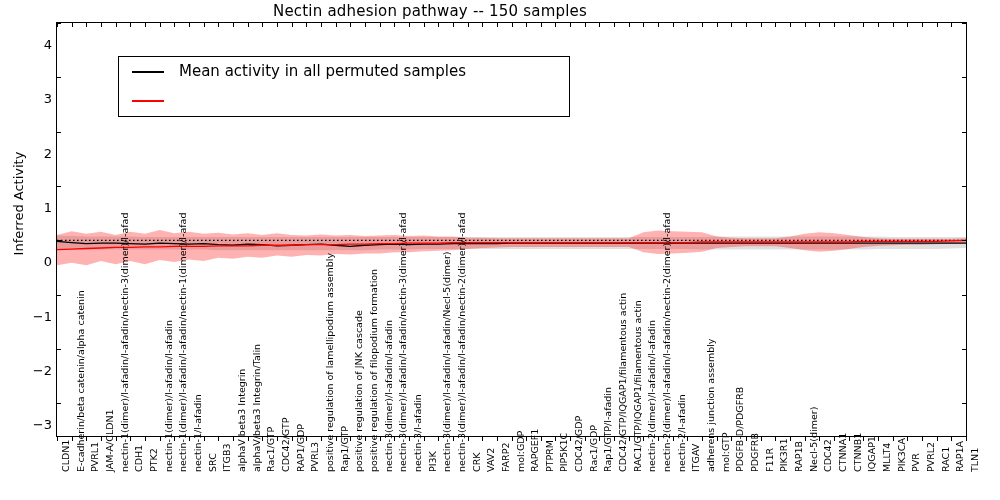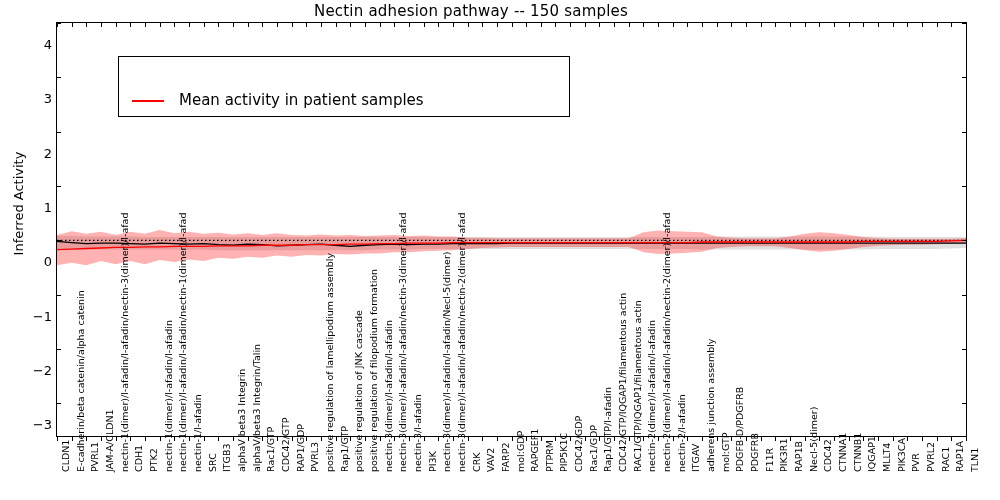--- a/index.html
+++ b/index.html
@@ -21,21 +21,20 @@
   }
   #chart-title {
     position: absolute;
     left: 0;
     top: 2px;
     width: 860px;
     text-align: center;
     font-size: 15px;
     color: #000;
     letter-spacing: 0.2px;
-    padding-left: 41px;
   }
   
   #axes {
     position: absolute;
     left: 56px;
     top: 22px;
     width: 911px;
     height: 415px;
     border: 1px solid #000;
     box-sizing: border-box;
@@ -189,23 +188,26 @@
           <polygon points="0.00,211.93 14.66,208.13 29.32,210.85 43.98,208.67 58.65,211.93 73.31,208.67 87.97,210.85 102.63,207.04 117.29,210.30 131.95,208.67 146.61,210.85 161.27,209.76 175.94,211.39 190.60,210.30 205.26,211.93 219.92,210.30 234.58,211.93 249.24,212.48 263.90,211.39 278.56,212.48 293.23,211.93 307.89,213.02 322.55,212.48 337.21,211.93 351.87,213.02 366.53,212.48 381.19,213.56 395.85,213.56 410.52,214.65 425.18,214.65 439.84,215.19 454.50,215.19 469.16,215.19 483.82,215.19 498.48,215.19 513.15,215.19 527.81,215.19 542.47,215.19 557.13,215.19 571.79,215.19 586.45,209.22 601.11,207.59 615.77,208.13 630.44,208.67 645.10,209.22 659.76,213.56 674.42,214.65 689.08,215.19 703.74,215.19 718.40,215.19 733.06,213.56 747.73,210.85 762.39,209.22 777.05,210.30 791.71,211.93 806.37,214.11 821.03,215.19 835.69,215.74 850.35,215.74 865.02,215.74 879.68,215.74 894.34,215.74 909.00,215.19 909.00,220.09 894.34,220.63 879.68,221.17 865.02,221.72 850.35,221.72 835.69,222.26 821.03,222.80 806.37,223.89 791.71,226.06 777.05,227.69 762.39,228.78 747.73,227.15 733.06,224.98 718.40,223.35 703.74,223.35 689.08,223.35 674.42,223.89 659.76,224.98 645.10,228.78 630.44,229.87 615.77,230.41 601.11,230.95 586.45,229.32 571.79,223.89 557.13,223.89 542.47,223.89 527.81,223.89 513.15,223.89 498.48,223.89 483.82,223.89 469.16,223.89 454.50,223.89 439.84,224.43 425.18,224.98 410.52,226.06 395.85,227.15 381.19,227.69 366.53,228.24 351.87,229.32 337.21,229.32 322.55,230.41 307.89,230.41 293.23,231.50 278.56,230.95 263.90,232.58 249.24,232.04 234.58,233.67 219.92,232.58 205.26,234.76 190.60,233.67 175.94,235.84 161.27,234.76 146.61,238.02 131.95,236.39 117.29,239.11 102.63,236.93 87.97,241.28 73.31,238.02 58.65,241.28 43.98,238.02 29.32,242.37 14.66,239.65 0.00,242.37" fill="#ff0000" fill-opacity="0.3" stroke="none"></polygon>
         </g>
       <g id="lines-group">
           <polyline points="0.00,218.46 14.66,219.54 29.32,220.63 43.98,220.09 58.65,220.09 73.31,220.63 87.97,221.17 102.63,220.09 117.29,220.63 131.95,221.17 146.61,220.63 161.27,221.72 175.94,222.26 190.60,221.17 205.26,221.72 219.92,222.80 234.58,222.26 249.24,221.72 263.90,221.17 278.56,222.26 293.23,223.35 307.89,222.26 322.55,221.72 337.21,221.17 351.87,221.72 366.53,221.17 381.19,221.17 395.85,220.63 410.52,220.63 425.18,220.63 439.84,220.63 454.50,220.09 469.16,220.09 483.82,220.09 498.48,220.09 513.15,220.09 527.81,220.09 542.47,220.09 557.13,220.09 571.79,220.09 586.45,220.09 601.11,220.09 615.77,220.09 630.44,220.09 645.10,220.09 659.76,220.09 674.42,220.09 689.08,220.09 703.74,220.09 718.40,220.09 733.06,220.09 747.73,220.09 762.39,220.09 777.05,220.09 791.71,220.09 806.37,220.09 821.03,220.09 835.69,220.09 850.35,220.09 865.02,220.09 879.68,220.09 894.34,220.09 909.00,220.09" fill="none" stroke="#000000" stroke-width="1.3"></polyline>
           <polyline points="0.00,217.37 14.66,217.37 29.32,217.37 43.98,217.37 58.65,217.37 73.31,217.37 87.97,217.37 102.63,217.37 117.29,217.37 131.95,217.37 146.61,217.37 161.27,217.37 175.94,217.37 190.60,217.37 205.26,217.37 219.92,217.37 234.58,217.37 249.24,217.37 263.90,217.37 278.56,217.37 293.23,217.37 307.89,217.37 322.55,217.37 337.21,217.37 351.87,217.37 366.53,217.37 381.19,217.37 395.85,217.37 410.52,217.37 425.18,217.37 439.84,217.37 454.50,217.37 469.16,217.37 483.82,217.37 498.48,217.37 513.15,217.37 527.81,217.37 542.47,217.37 557.13,217.37 571.79,217.37 586.45,217.37 601.11,217.37 615.77,217.37 630.44,217.37 645.10,217.37 659.76,217.37 674.42,217.37 689.08,217.37 703.74,217.37 718.40,217.37 733.06,217.37 747.73,217.37 762.39,217.37 777.05,217.37 791.71,217.37 806.37,217.37 821.03,217.37 835.69,217.37 850.35,217.37 865.02,217.37 879.68,217.37 894.34,217.37 909.00,217.37" fill="none" stroke="#000000" stroke-width="1.4" stroke-dasharray="1.5,2.5"></polyline>
           <polyline points="0.00,226.61 14.66,226.06 29.32,225.52 43.98,224.98 58.65,224.43 73.31,224.43 87.97,223.89 102.63,223.89 117.29,223.35 131.95,223.35 146.61,223.35 161.27,222.80 175.94,222.80 190.60,222.80 205.26,222.26 219.92,222.26 234.58,222.26 249.24,221.72 263.90,221.72 278.56,221.72 293.23,221.17 307.89,221.17 322.55,220.63 337.21,220.63 351.87,220.09 366.53,220.09 381.19,220.09 395.85,219.54 410.52,219.54 425.18,219.54 439.84,219.54 454.50,219.54 469.16,219.54 483.82,219.54 498.48,219.54 513.15,219.54 527.81,219.54 542.47,219.54 557.13,219.54 571.79,219.54 586.45,219.54 601.11,219.54 615.77,219.54 630.44,219.54 645.10,219.00 659.76,219.00 674.42,219.00 689.08,219.00 703.74,219.00 718.40,219.00 733.06,219.00 747.73,219.00 762.39,219.00 777.05,219.00 791.71,219.00 806.37,218.46 821.03,218.46 835.69,218.46 850.35,218.46 865.02,218.46 879.68,218.46 894.34,217.91 909.00,217.37" fill="none" stroke="#ff0000" stroke-width="1.3"></polyline>
         </g>
     </svg>
 
     <div id="legend">
+      <div class="legend-row" style="top:1px">
+        <div class="legend-line" style="background: rgb(0, 0, 0);"></div>
+        <div class="legend-text">Mean activity in all permuted samples</div>
+      </div>
       <div class="legend-row" style="top:30px">
         <div class="legend-line" style="background: rgb(255, 0, 0);"></div>
-        <div class="legend-text">Mean activity in patient samples</div>
       </div>
     </div>
   </div>
 
   <div id="xlabels">
       <div class="xtick-label" style="left: 61px; top: 0px; bottom: auto; transform-origin: 0px 0px; transform: rotate(-90deg) translate(-472px, 0px);">CLDN1</div>
       <div class="xtick-label" style="left: 75.6613px; top: 0px; bottom: auto; transform-origin: 0px 0px; transform: rotate(-90deg) translate(-472px, 0px);">E-cadherin/beta catenin/alpha catenin</div>
       <div class="xtick-label" style="left: 90.3226px; top: 0px; bottom: auto; transform-origin: 0px 0px; transform: rotate(-90deg) translate(-472px, 0px);">PVRL1</div>
       <div class="xtick-label" style="left: 104.984px; top: 0px; bottom: auto; transform-origin: 0px 0px; transform: rotate(-90deg) translate(-472px, 0px);">JAM-A/CLDN1</div>
       <div class="xtick-label" style="left: 119.645px; top: 0px; bottom: auto; transform-origin: 0px 0px; transform: rotate(-90deg) translate(-472px, 0px);">nectin-1(dimer)/l-afadin/l-afadin/nectin-3(dimer)/l-afad</div>

